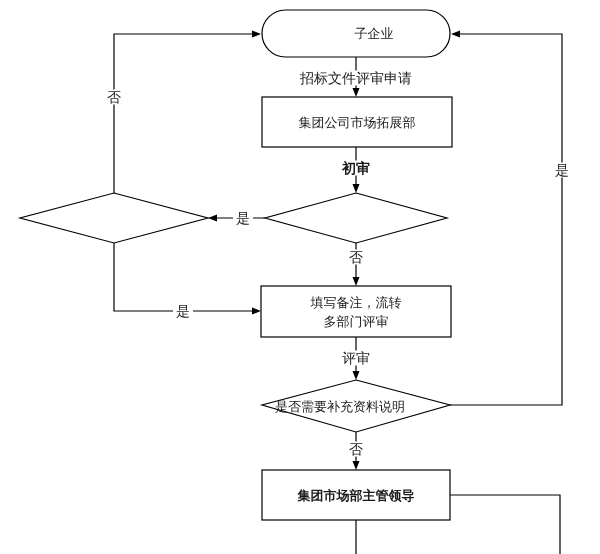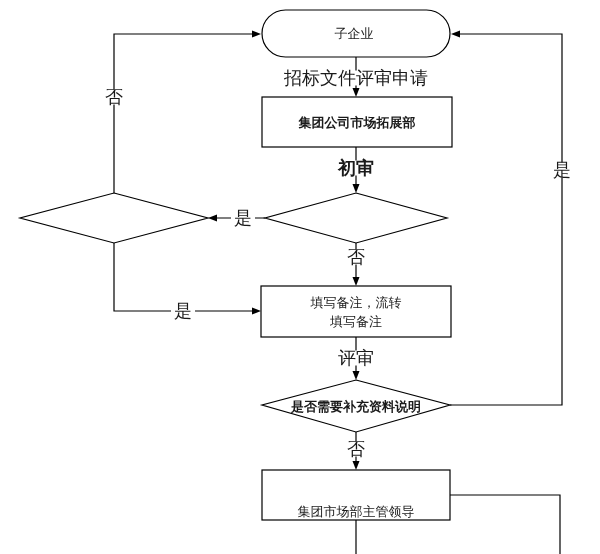--- a/index.html
+++ b/index.html
@@ -27,21 +27,21 @@
     text-align:center;
     font-size:13px;
     color:var(--text);
     line-height:19px;
     pointer-events:none;
   }
   .edge-label{
     position:absolute;
     transform:translate(-50%,-50%);
     background:var(--bg);
-    font-size:18px;
+    font-size:14px;
     color:var(--text);
     padding:0 3px;
     white-space:nowrap;
     line-height:15px;
   }
 </style>
 </head>
 <body>
 
 <div class="canvas">
@@ -80,34 +80,34 @@
 
     <rect class="shape" x="262" y="10" width="188" height="47" rx="23.5" ry="23.5"></rect>
     <rect class="shape" x="262" y="97" width="190" height="50"></rect>
     <polygon class="shape" points="356,193 447,218 356,243 265,218"></polygon>
     <polygon class="shape" points="114,193 208,218 114,243 20,218"></polygon>
     <rect class="shape" x="261" y="286" width="190" height="51"></rect>
     <polygon class="shape" points="356,380 450,405 356,432 262,405"></polygon>
     <rect class="shape" x="262" y="470" width="188" height="50"></rect>
   </svg>
 
-  <div class="node-label" style="left:260px;top:10px;width:188px;height:47px;">子企业</div>
+  <div class="node-label" style="left:280px;top:10px;width:188px;height:47px;">子企业</div>
 
-  <div class="node-label" style="left:262px;top:97px;width:190px;height:50px;font-weight:bold;">集团公司市场拓展部</div>
+  <div class="node-label" style="left:262px;top:97px;width:190px;height:50px;">集团公司市场拓展部</div>
 
 
 
   <div class="node-label" style="left:261px;top:286px;width:190px;height:51px;flex-direction:column;">
     <span>填写备注，流转</span>
-    <span>填写备注</span>
+    <span>多部门评审</span>
   </div>
 
-  <div class="node-label" style="left:262px;top:380px;width:188px;height:52px;font-weight:bold;">是否需要补充资料说明</div>
+  <div class="node-label" style="left:246px;top:380px;width:188px;height:52px;">是否需要补充资料说明</div>
 
-  <div class="node-label" style="left:262px;top:486px;width:188px;height:50px;">集团市场部主管领导</div>
+  <div class="node-label" style="left:262px;top:470px;width:188px;height:50px;font-weight:bold;">集团市场部主管领导</div>
 
   <div class="edge-label" style="left:356px;top:78px;">招标文件评审申请</div>
 
   <div class="edge-label" style="left:356px;top:168px;font-weight:bold;">初审</div>
 
   <div class="edge-label" style="left:356px;top:257px;">否</div>
 
   <div class="edge-label" style="left:243px;top:218px;">是</div>
 
   <div class="edge-label" style="left:114px;top:97px;">否</div>

